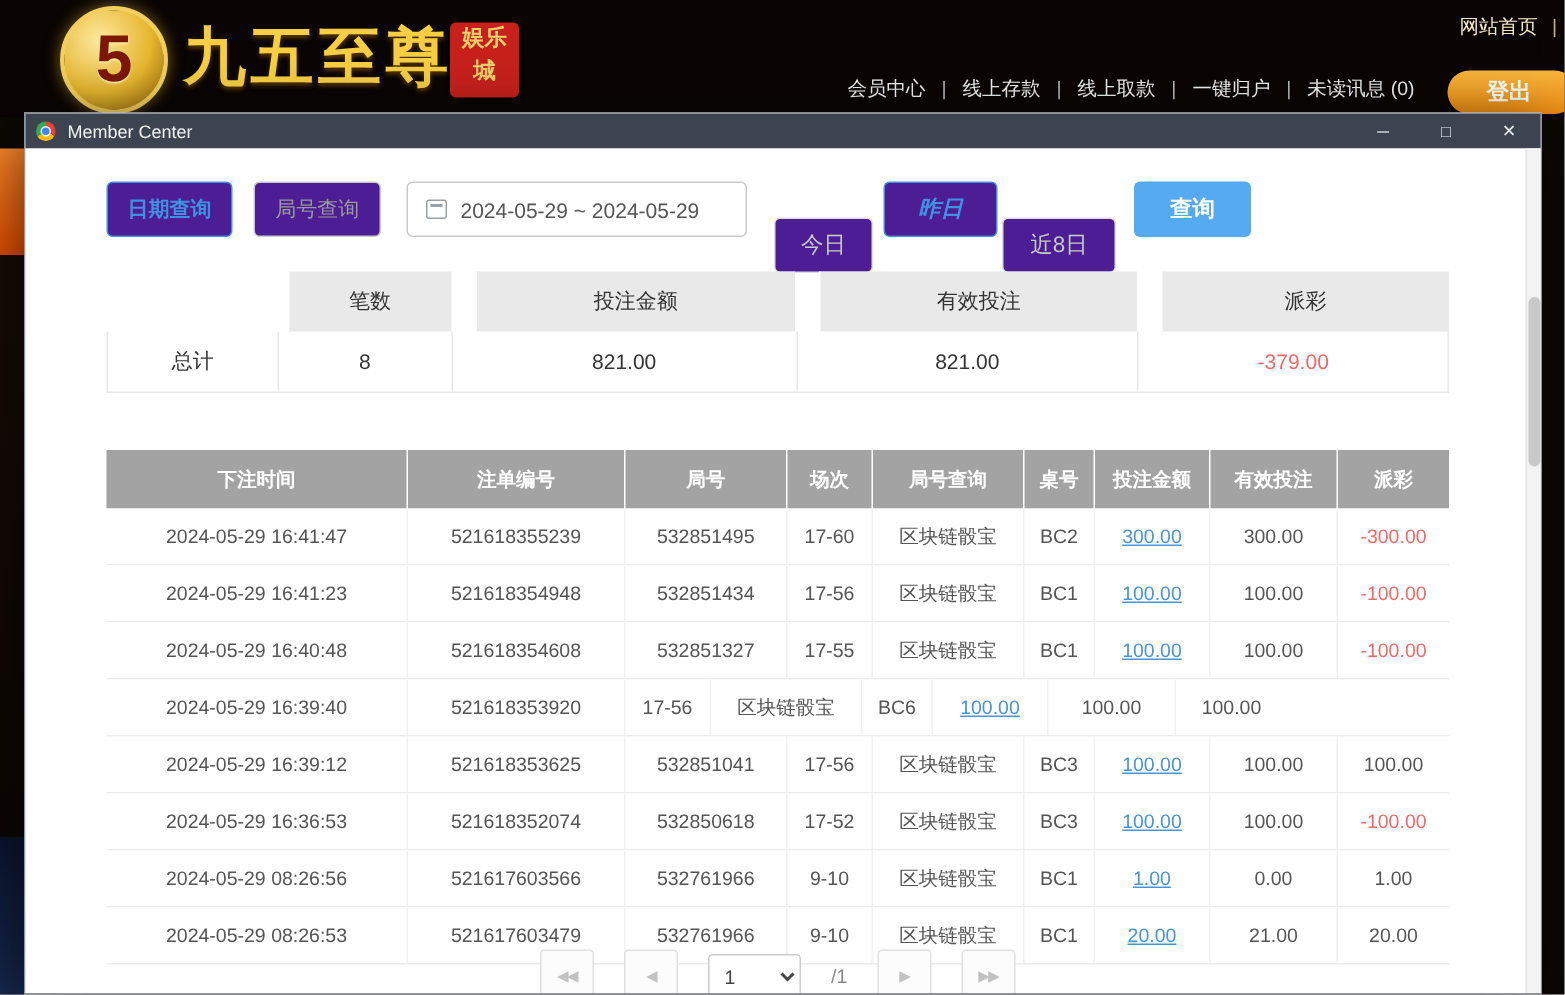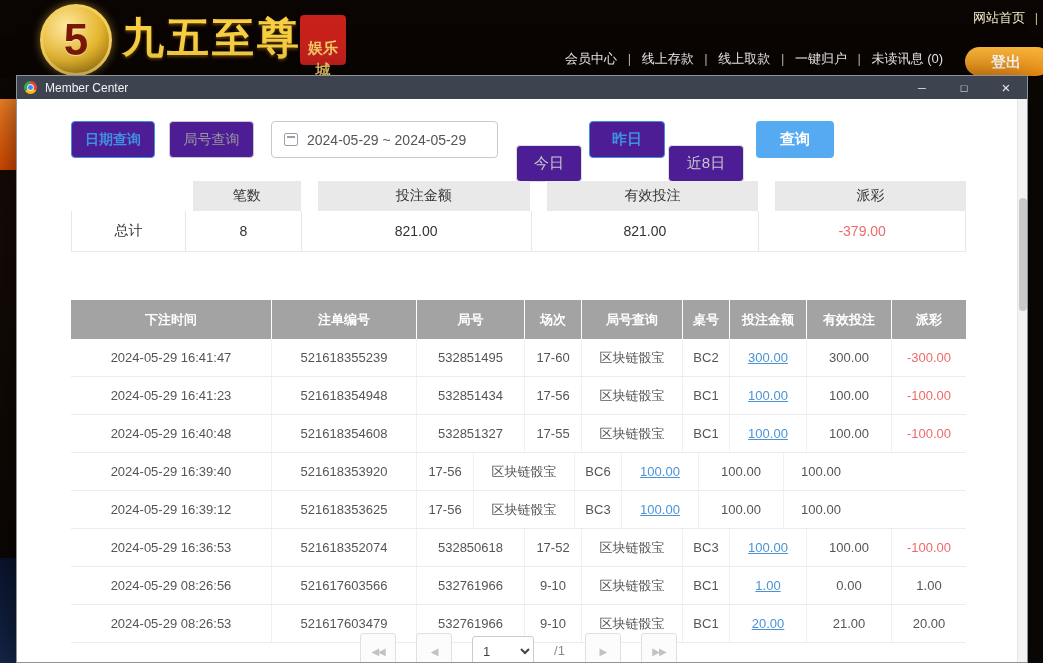--- a/index.html
+++ b/index.html
@@ -22,21 +22,21 @@
 
   .logo-coin { position:absolute; left:40px; top:4px; width:72px; height:72px; border-radius:50%;
     background:radial-gradient(circle at 35% 30%, #ffe9a0, #e5b62e 55%, #8a5c08);
     border:3px solid #f2cf5e; display:flex; align-items:center; justify-content:center;
     box-shadow:0 0 10px rgba(240,190,60,.5); }
   .logo-coin span { font-size:44px; font-weight:bold; color:#7c1808; text-shadow:0 1px 1px #ffe9a0; }
   .logo-title { position:absolute; left:122px; top:10px; font-size:42px; font-weight:bold;
     color:#f6cf45; letter-spacing:3px; text-shadow:0 2px 3px #5c3a00; white-space:nowrap; }
   .logo-badge { position:absolute; left:300px; top:15px; width:46px; height:50px; background:#c8211c;
     border-radius:4px; color:#f5cf6a; font-size:15px; font-weight:bold; text-align:center;
-    line-height:1.45; padding-top:22px; box-shadow:0 1px 3px rgba(0,0,0,.6); }
+    line-height:1.45; padding-top:0; box-shadow:0 1px 3px rgba(0,0,0,.6); }
 
   .nav-top-right { position:absolute; left:973px; top:9px; white-space:nowrap; font-size:13px; color:#f5ecca; }
   .nav-top-right .sep { margin:0 6px; color:#c8b87a; }
   .user-links { position:absolute; left:565px; top:50px; white-space:nowrap; font-size:13px; color:#f2f2f2; }
   .user-links .lnk { cursor:pointer; }
   .user-links .sep { margin:0 7px; color:#b8b8b8; }
   .logout-btn { position:absolute; right:-8px; top:47px; height:29px; padding:0 30px 0 26px;
     background:linear-gradient(180deg,#f8b63c,#ee8d12); border:none; border-radius:15px;
     color:#fff; font-size:15px; font-weight:bold; line-height:29px; cursor:pointer; }
 
@@ -62,33 +62,33 @@
     border-left:1px solid #e6e6e6; }
   .vscroll .thumb { position:absolute; top:99px; left:1px; width:8px; height:113px;
     background:#c9c9c9; border-radius:4px; cursor:grab; }
 
   
   .fbtn { position:absolute; height:37px; border-radius:4px; background:#4c1d95; font-size:14px;
     display:flex; align-items:center; justify-content:center; cursor:pointer; }
   .tab-active { border:1px solid #3f90e0; color:#3f90e0; font-weight:bold; }
   .tab-idle   { border:1px solid #c9c9c9; color:#9b9b9b; }
   .quick-idle { border:1px solid #dedede; color:#c9c9c9; font-size:15px;margin-top:24px; }
-  .quick-active { border:1px solid #3f90e0; color:#3f90e0; font-size:15px; font-weight:bold; }
+  .quick-active { border:1px solid #3f90e0; color:#3f90e0; font-size:15px; font-weight:bold;font-style:italic; }
   .query-btn { border:none; background:#56aaf2; color:#fff; font-size:15px; font-weight:bold; }
 
   .date-box { position:absolute; left:254px; top:22px; width:227px; height:37px;
     border:1px solid #c9c9c9; border-radius:4px; display:flex; align-items:center;
     padding:0 12px; font-size:14px; color:#555; cursor:pointer; }
   .cal-icon { width:14px; height:13px; border:1px solid #9aa0a8; border-radius:2px;
     position:relative; margin-right:9px; flex:0 0 14px; }
   .cal-icon::before { content:""; position:absolute; left:2px; right:2px; top:2px; height:2px; background:#9aa0a8; }
 
   
   .stable { position:absolute; left:54px; top:82px; width:895px; font-size:14px; color:#333; }
-  .shead { display:flex; height:30px;gap:16px; }
+  .shead { display:flex; height:40px;gap:16px; }
   .shead .sc { background:#e9e9e9; display:flex; align-items:center; justify-content:center;
     border-left:1px solid #fff; }
   .shead .sc.blank { background:transparent; border-left:none; }
   .srow { display:flex; height:41px; border:1px solid #e8e8e8; border-top:none; }
   .srow .sc { display:flex; align-items:center; justify-content:center; border-left:1px solid #e8e8e8; }
   .srow .sc:first-child { border-left:none; }
   .s0{width:113px}.s1{width:117px}.s2{width:230px}.s3{width:228px}.s4{width:207px}
   .srow .s1{width:116px}
   .neg { color:#ee6a6a; }
 
@@ -266,20 +266,21 @@
         <div class="c w6">
             <a class="amt">100.00</a>
           </div>
         <div class="c w7">100.00</div>
         <div class="c w8">100.00</div>
       </div>
 
       <div class="drow">
         <div class="c w0">2024-05-29 16:39:12</div>
         <div class="c w1">521618353625</div>
+        <div class="c w2">532851041</div>
         <div class="c w3">17-56</div>
         <div class="c w4">区块链骰宝</div>
         <div class="c w5">BC3</div>
         <div class="c w6">
             <a class="amt">100.00</a>
           </div>
         <div class="c w7">100.00</div>
         <div class="c w8">100.00</div>
       </div>
 

